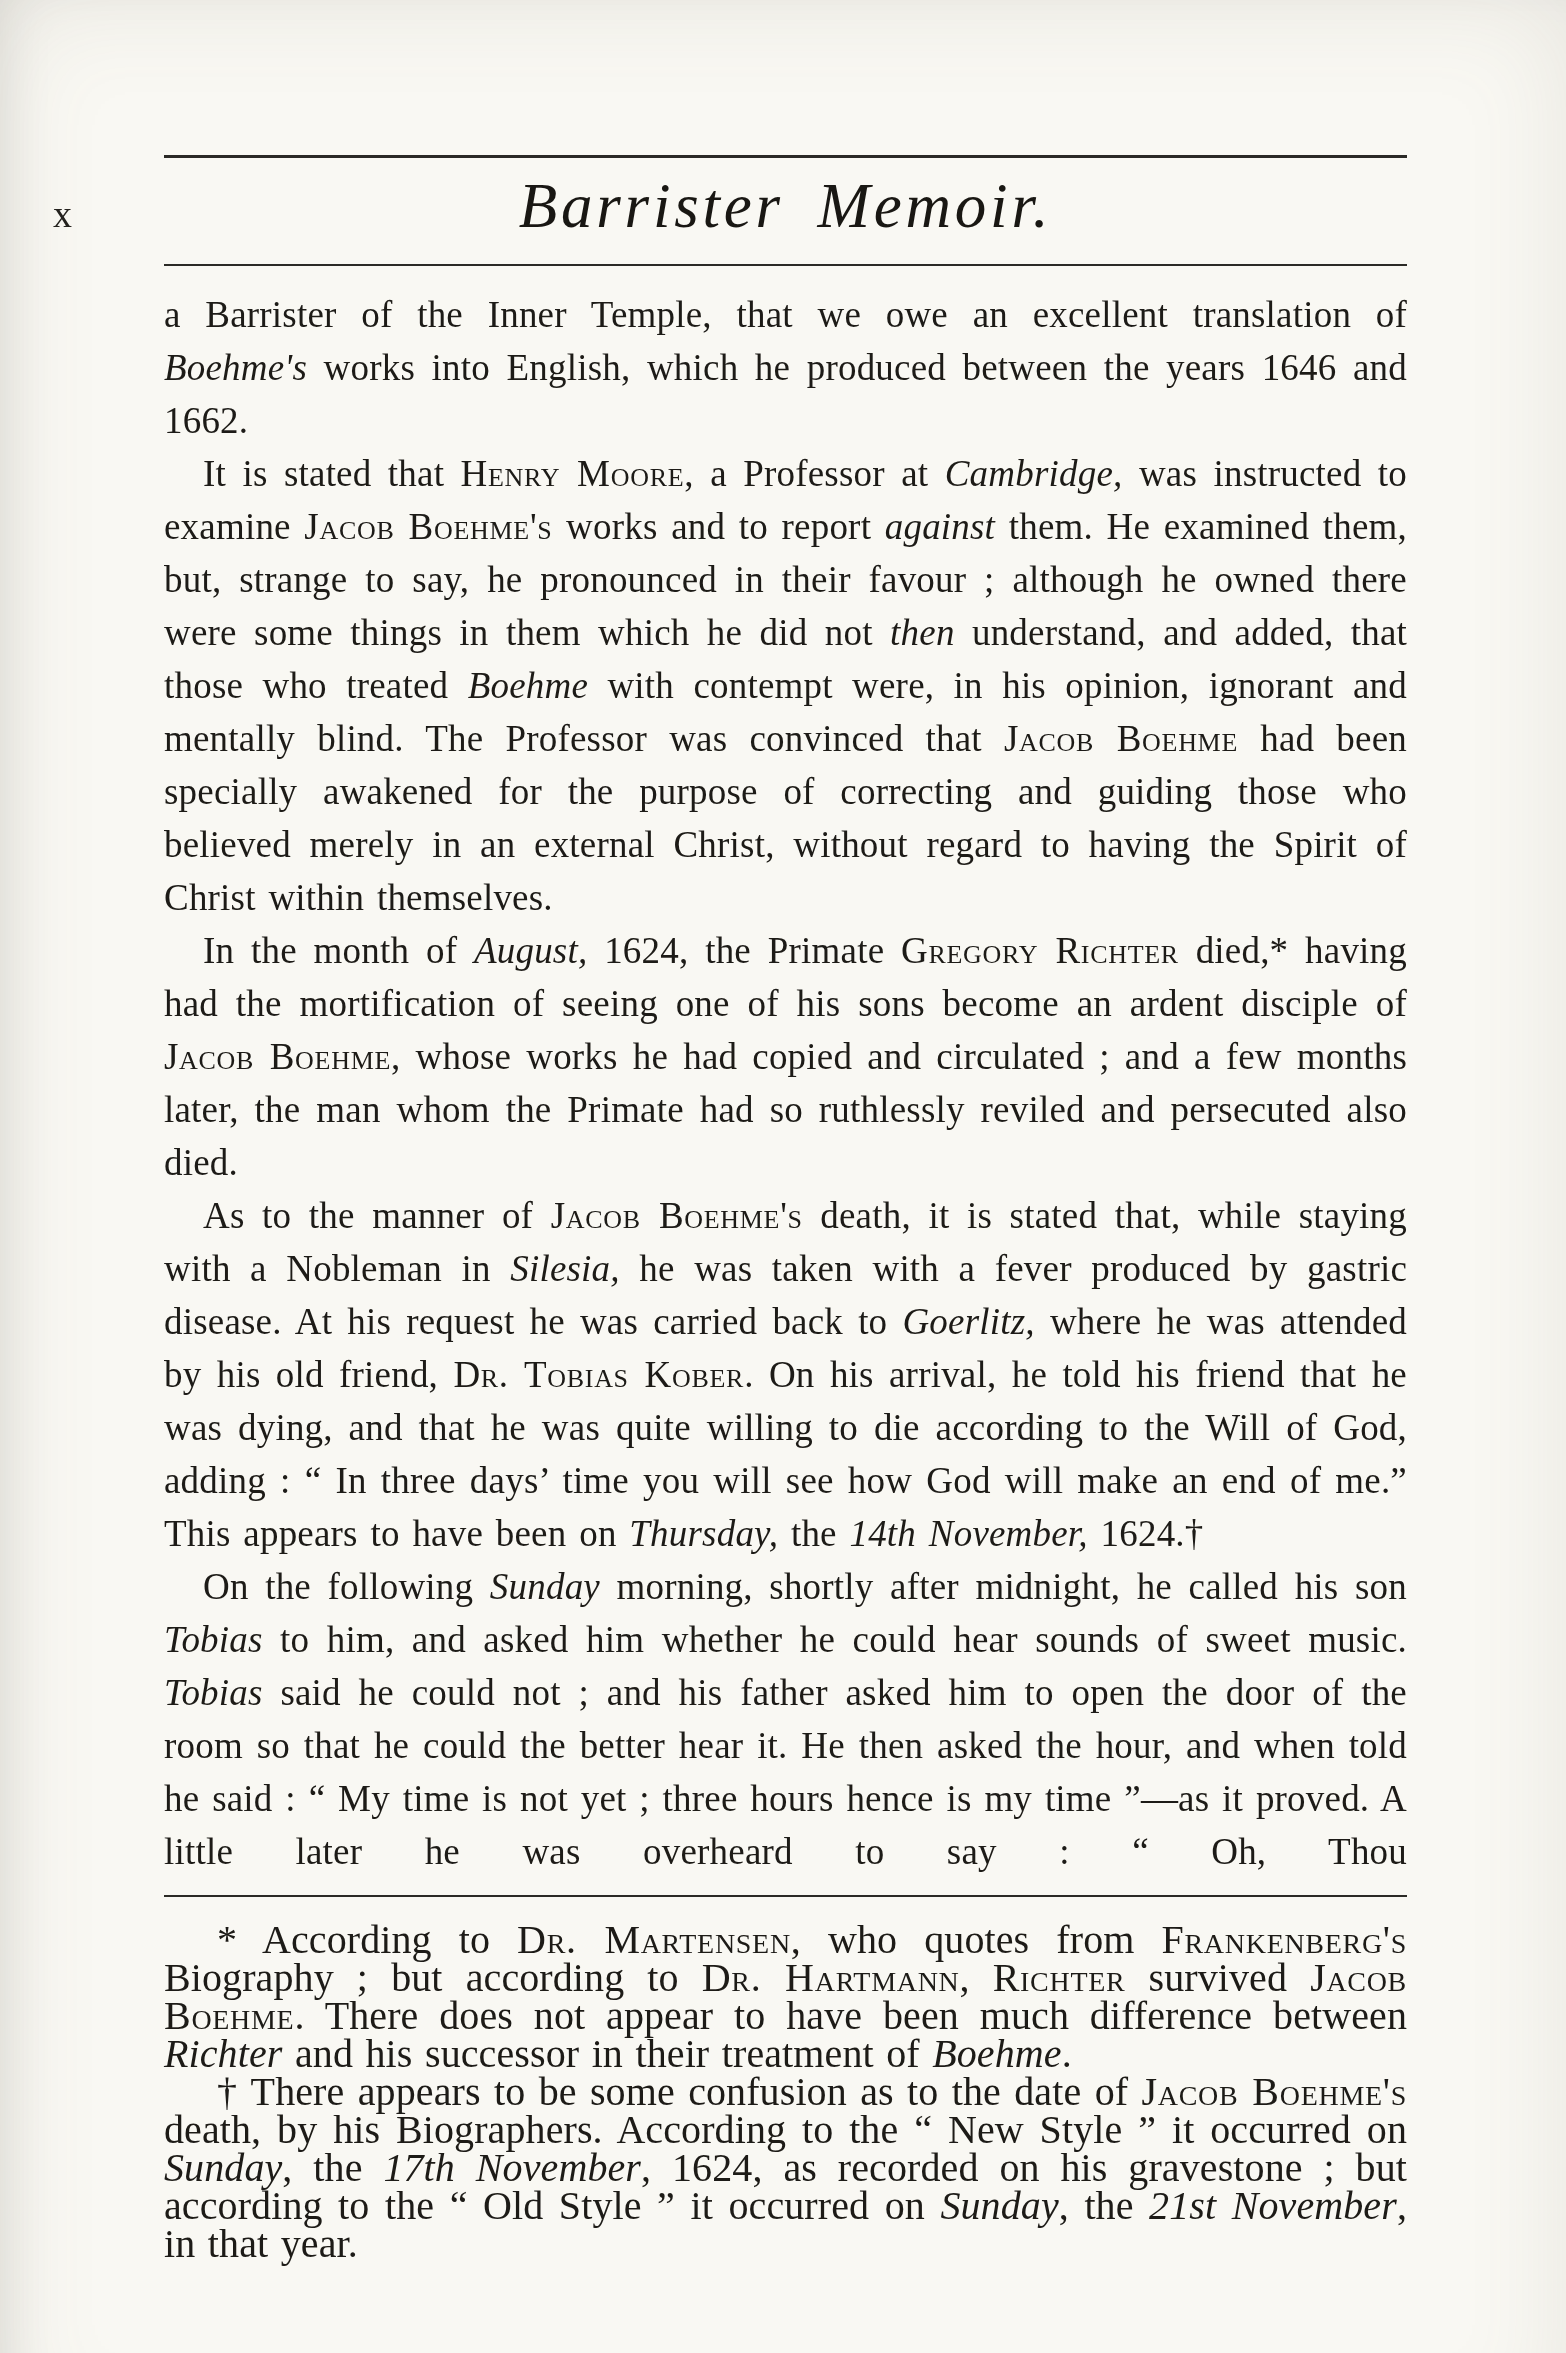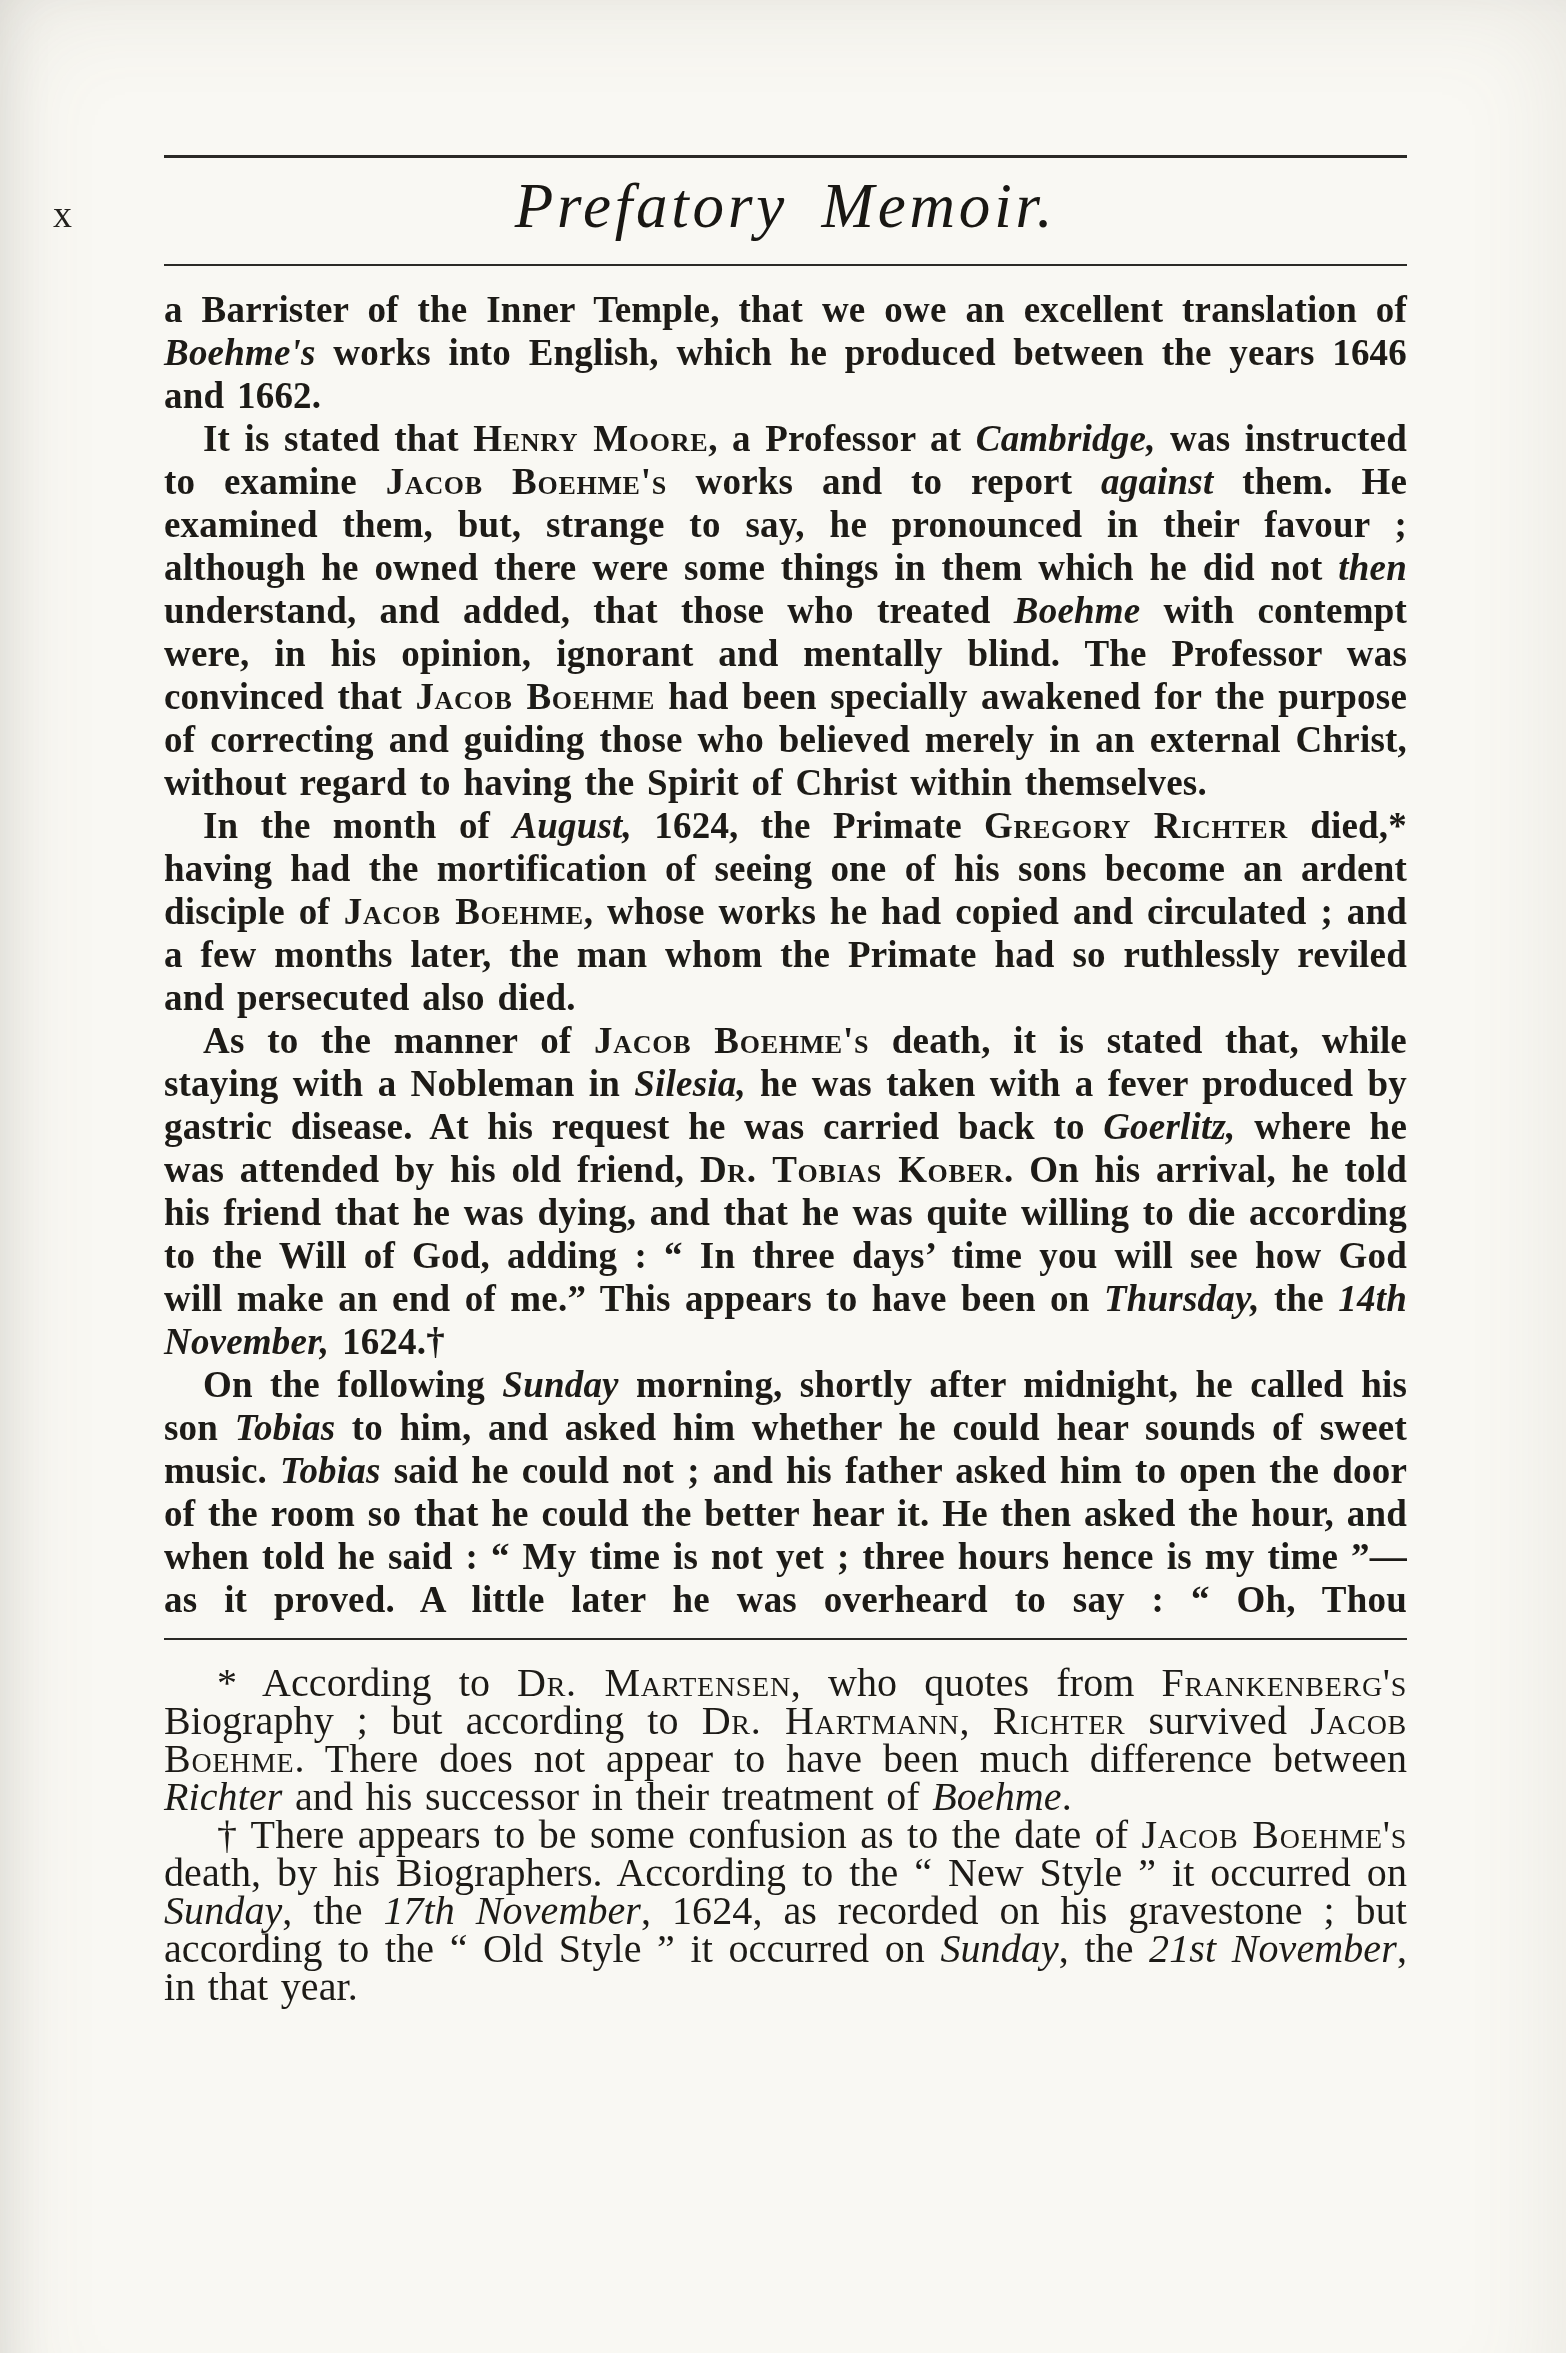--- a/index.html
+++ b/index.html
@@ -21,22 +21,22 @@
   .page-number {
     position:absolute; left:-111px; top:34px;
     font-size:38px; color:#24221e; letter-spacing:0.9px;
   }
   .title {
     font-size:63px; font-style:italic; font-weight:500;
     letter-spacing:3.8px; color:#191713; word-spacing:14px;
   }
   .body-text { margin-top:22.6px; }
   .para {
-    font-size:37px; line-height:43px; text-align:justify;
-    letter-spacing:0.2px; word-spacing:3.3px;font-weight:bold;
+    font-size:37px; line-height:53px; text-align:justify;
+    letter-spacing:0.2px; word-spacing:3.3px;
   }
   .para.indent { text-indent:39px; }
   .para.justify-last { text-align-last:justify; }
   .i { font-style:italic; }
   .sc { font-variant:small-caps; letter-spacing:0.7px; }
   .rule-footnote { height:1.4px; background:#2b2a26; margin-top:17px; }
   .footnotes { margin-top:24.5px; }
   .footnote {
     font-size:40px; line-height:38px; text-align:justify;
     text-indent:53px; letter-spacing:0.1px; word-spacing:2.4px;
@@ -44,21 +44,21 @@
 </style>
 </head>
 <body>
 
 <div class="page">
 
   <div class="rule rule-top"></div>
 
   <div class="header-row">
     <span class="page-number">x</span>
-    <h1 class="title">Prefatory Memoir.</h1>
+    <h1 class="title">Barrister Memoir.</h1>
   </div>
 
   <div class="rule rule-header"></div>
 
   <div class="body-text">
     <p class="para"><span>a Barrister of the Inner Temple, that we owe an excellent translation of </span><span class="i">Boehme's</span><span> works into English, which he produced between the years 1646 and 1662.</span></p>
     <p class="para indent"><span>It is stated that </span><span class="sc">Henry Moore</span><span>, a Professor at </span><span class="i">Cambridge,</span><span> was instructed to examine </span><span class="sc">Jacob Boehme's</span><span> works and to report </span><span class="i">against</span><span> them.  He examined them, but, strange to say, he pronounced in their favour ; although he owned there were some things in them which he did not </span><span class="i">then</span><span> understand, and added, that those who treated </span><span class="i">Boehme</span><span> with contempt were, in his opinion, ignorant and mentally blind.  The Professor was convinced that </span><span class="sc">Jacob Boehme</span><span> had been specially awakened for the purpose of correcting and guiding those who believed merely in an external Christ, without regard to having the Spirit of Christ within themselves.</span></p>
     <p class="para indent"><span>In the month of </span><span class="i">August,</span><span> 1624, the Primate </span><span class="sc">Gregory Richter</span><span> died,* having had the mortification of seeing one of his sons become an ardent disciple of </span><span class="sc">Jacob Boehme</span><span>, whose works he had copied and circulated ; and a few months later, the man whom the Primate had so ruthlessly reviled and persecuted also died.</span></p>
     <p class="para indent"><span>As to the manner of </span><span class="sc">Jacob Boehme's</span><span> death, it is stated that, while staying with a Nobleman in </span><span class="i">Silesia,</span><span> he was taken with a fever produced by gastric disease.  At his request he was carried back to </span><span class="i">Goerlitz,</span><span> where he was attended by his old friend, </span><span class="sc">Dr. Tobias Kober</span><span>.  On his arrival, he told his friend that he was dying, and that he was quite willing to die according to the Will of God, adding : “ In three days’ time you will see how God will make an end of me.”  This appears to have been on </span><span class="i">Thursday,</span><span> the </span><span class="i">14th November,</span><span> 1624.†</span></p>
     <p class="para indent justify-last"><span>On the following </span><span class="i">Sunday</span><span> morning, shortly after midnight, he called his son </span><span class="i">Tobias</span><span> to him, and asked him whether he could hear sounds of sweet music.  </span><span class="i">Tobias</span><span> said he could not ; and his father asked him to open the door of the room so that he could the better hear it.  He then asked the hour, and when told he said : “ My time is not yet ; three hours hence is my time ”—as it proved.  A little later he was overheard to say : “ Oh, Thou</span></p>

